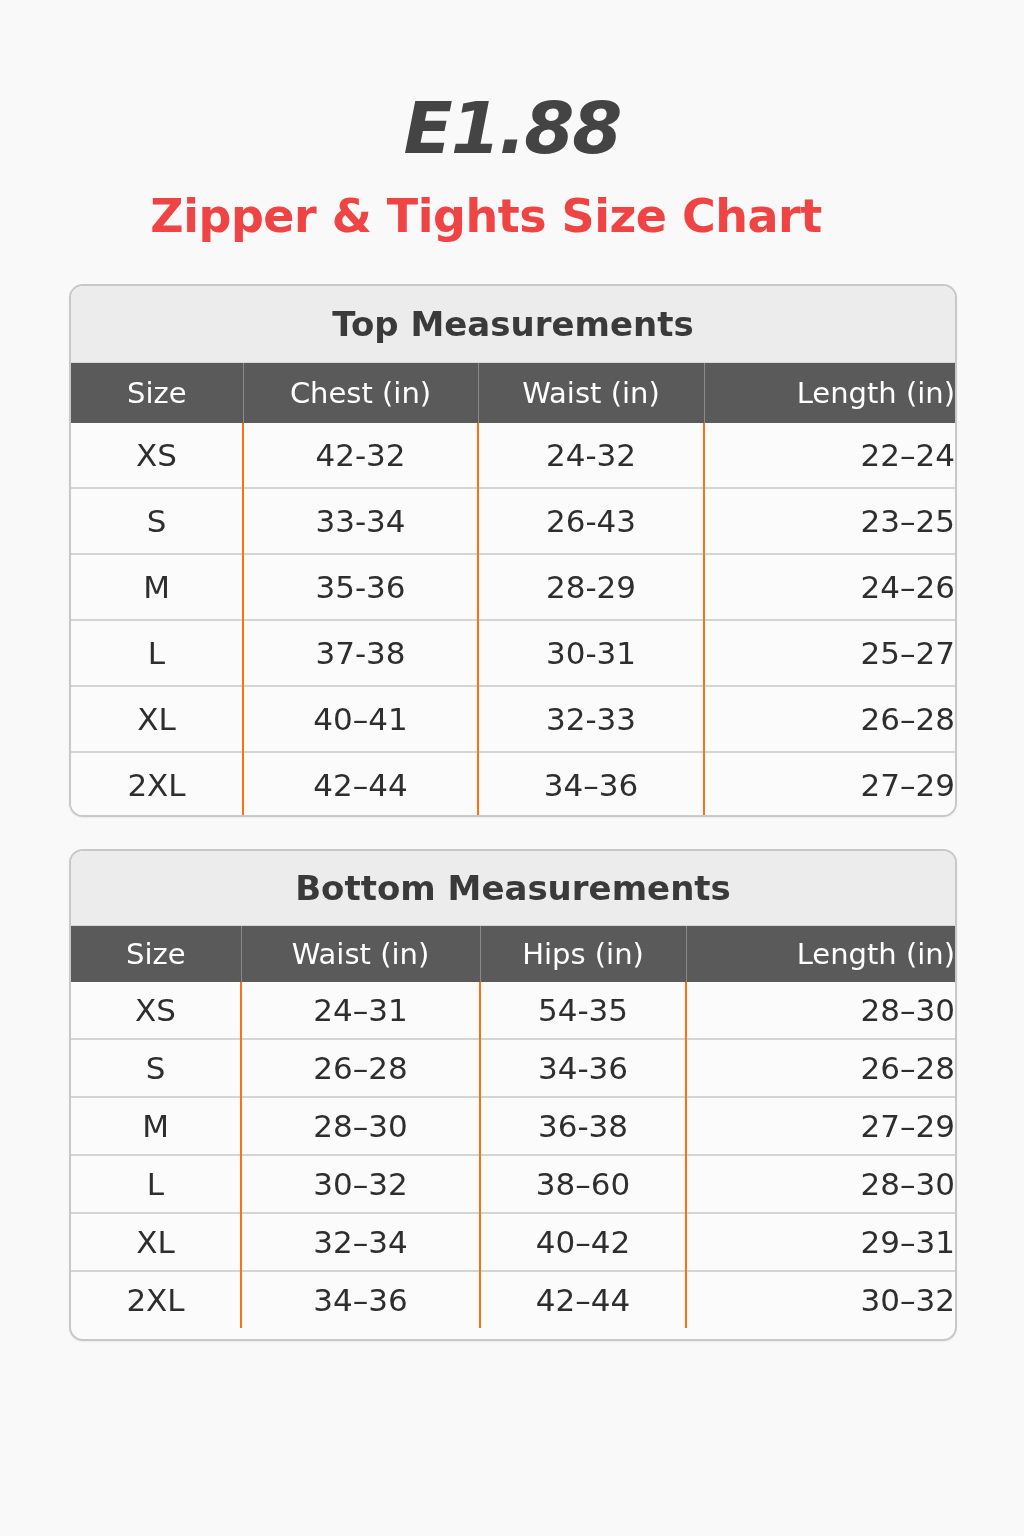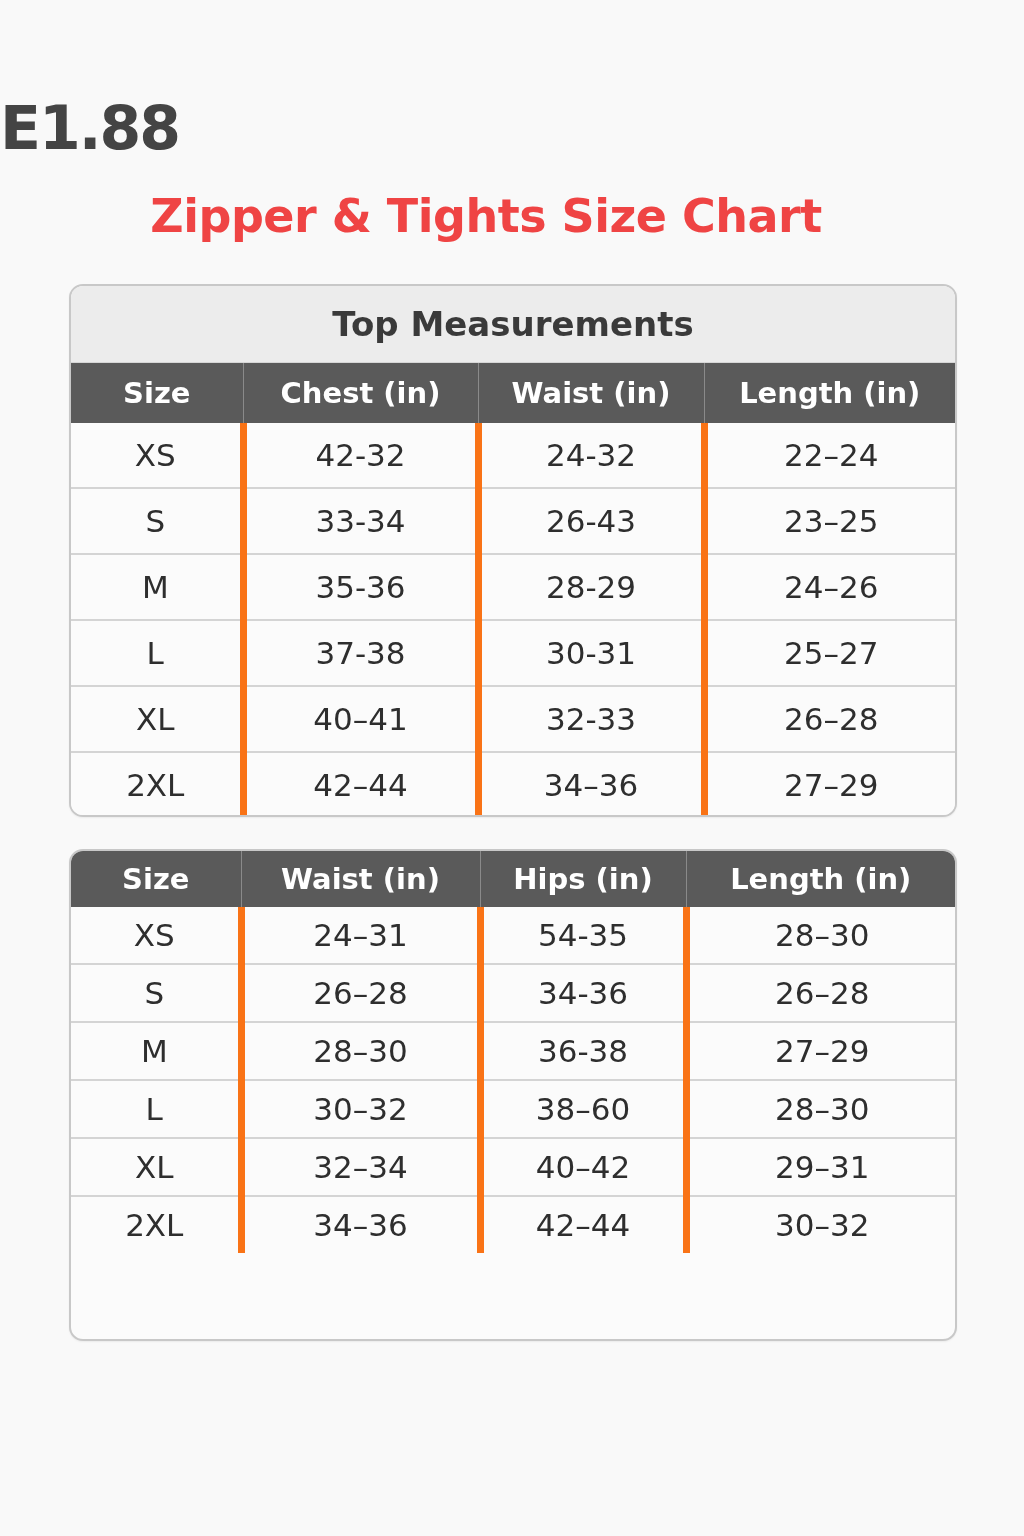--- a/index.html
+++ b/index.html
@@ -6,22 +6,22 @@
   body {
     width: 1024px; height: 1536px;
     background: #f9f9f9;
     font-family: "DejaVu Sans", "Liberation Sans", sans-serif;
     color: #333;
     position: relative;
     overflow: hidden;
   }
   .brand {
     position: absolute; top: 78px; left: 0; width: 1024px;
-    font-size: 60px; font-weight: bold;
-    color: #444; letter-spacing: -2px; line-height: 100px;
+    text-align: center; font-size: 72px; font-weight: bold;
+    color: #444; letter-spacing: -2px; line-height: 100px; font-style: italic;
   }
   .subtitle {
     position: absolute; top: 186px; left: 0; width: 972px;
     text-align: center; font-size: 46px; font-weight: bold;
     color: #ef4444; line-height: 60px; letter-spacing: -0.5px;
   }
   .card {
     position: absolute; left: 69px; width: 884px;
     border: 2px solid #c8c8c8; border-radius: 14px;
     background: #fbfbfb; overflow: hidden;
@@ -31,27 +31,27 @@
   .card.bottom { top: 849px; height: 488px; }
   .card-title {
     background: #ececec; text-align: center;
     font-size: 34px; font-weight: bold; color: #3a3a3a;
     border-bottom: 1px solid #d6d6d6;
   }
   .card.top .card-title { height: 76px; line-height: 76px; }
   .card.bottom .card-title { height: 74px; line-height: 74px; }
   table { border-collapse: collapse; width: 100%; table-layout: fixed; }
   th {
-    background: #5a5a5a; color: #fff; font-size: 29px; font-weight: bold;
+    background: #5a5a5a; color: #fff; font-size: 29px; font-weight: normal;
     border-right: 1px solid #8a8a8a; padding: 0;
   }
-  th:last-child, td:last-child { border-right: none; }
+  th:last-child, td:last-child { border-right: none; text-align: right; }
   td {
     text-align: center; font-size: 31px; color: #2e2e2e;
-    border-right: 7px solid #f97316; border-top: 2px solid #d4d4d4;
+    border-right: 2px solid #f97316; border-top: 2px solid #d4d4d4;
     background: #fbfbfb; padding: 0;
   }
   tr.first td { border-top: none; }
   .card.top th { height: 60px; }
   .card.top td { height: 64px; }
   .card.bottom th { height: 56px; }
   .card.bottom td { height: 56px; }
 </style>
 </head>
 <body>
@@ -111,20 +111,21 @@
         <td>2XL</td>
         <td>42–44</td>
         <td>34–36</td>
         <td>27–29</td>
       </tr>
     </tbody>
   </table>
 </div>
 
 <div class="card bottom">
+  <div class="card-title">Bottom Measurements</div>
   <table>
     <colgroup>
         <col style="width:170px">
         <col style="width:239px">
         <col style="width:206px">
         <col>
       </colgroup>
     <thead>
       <tr>
         <th>Size</th>

